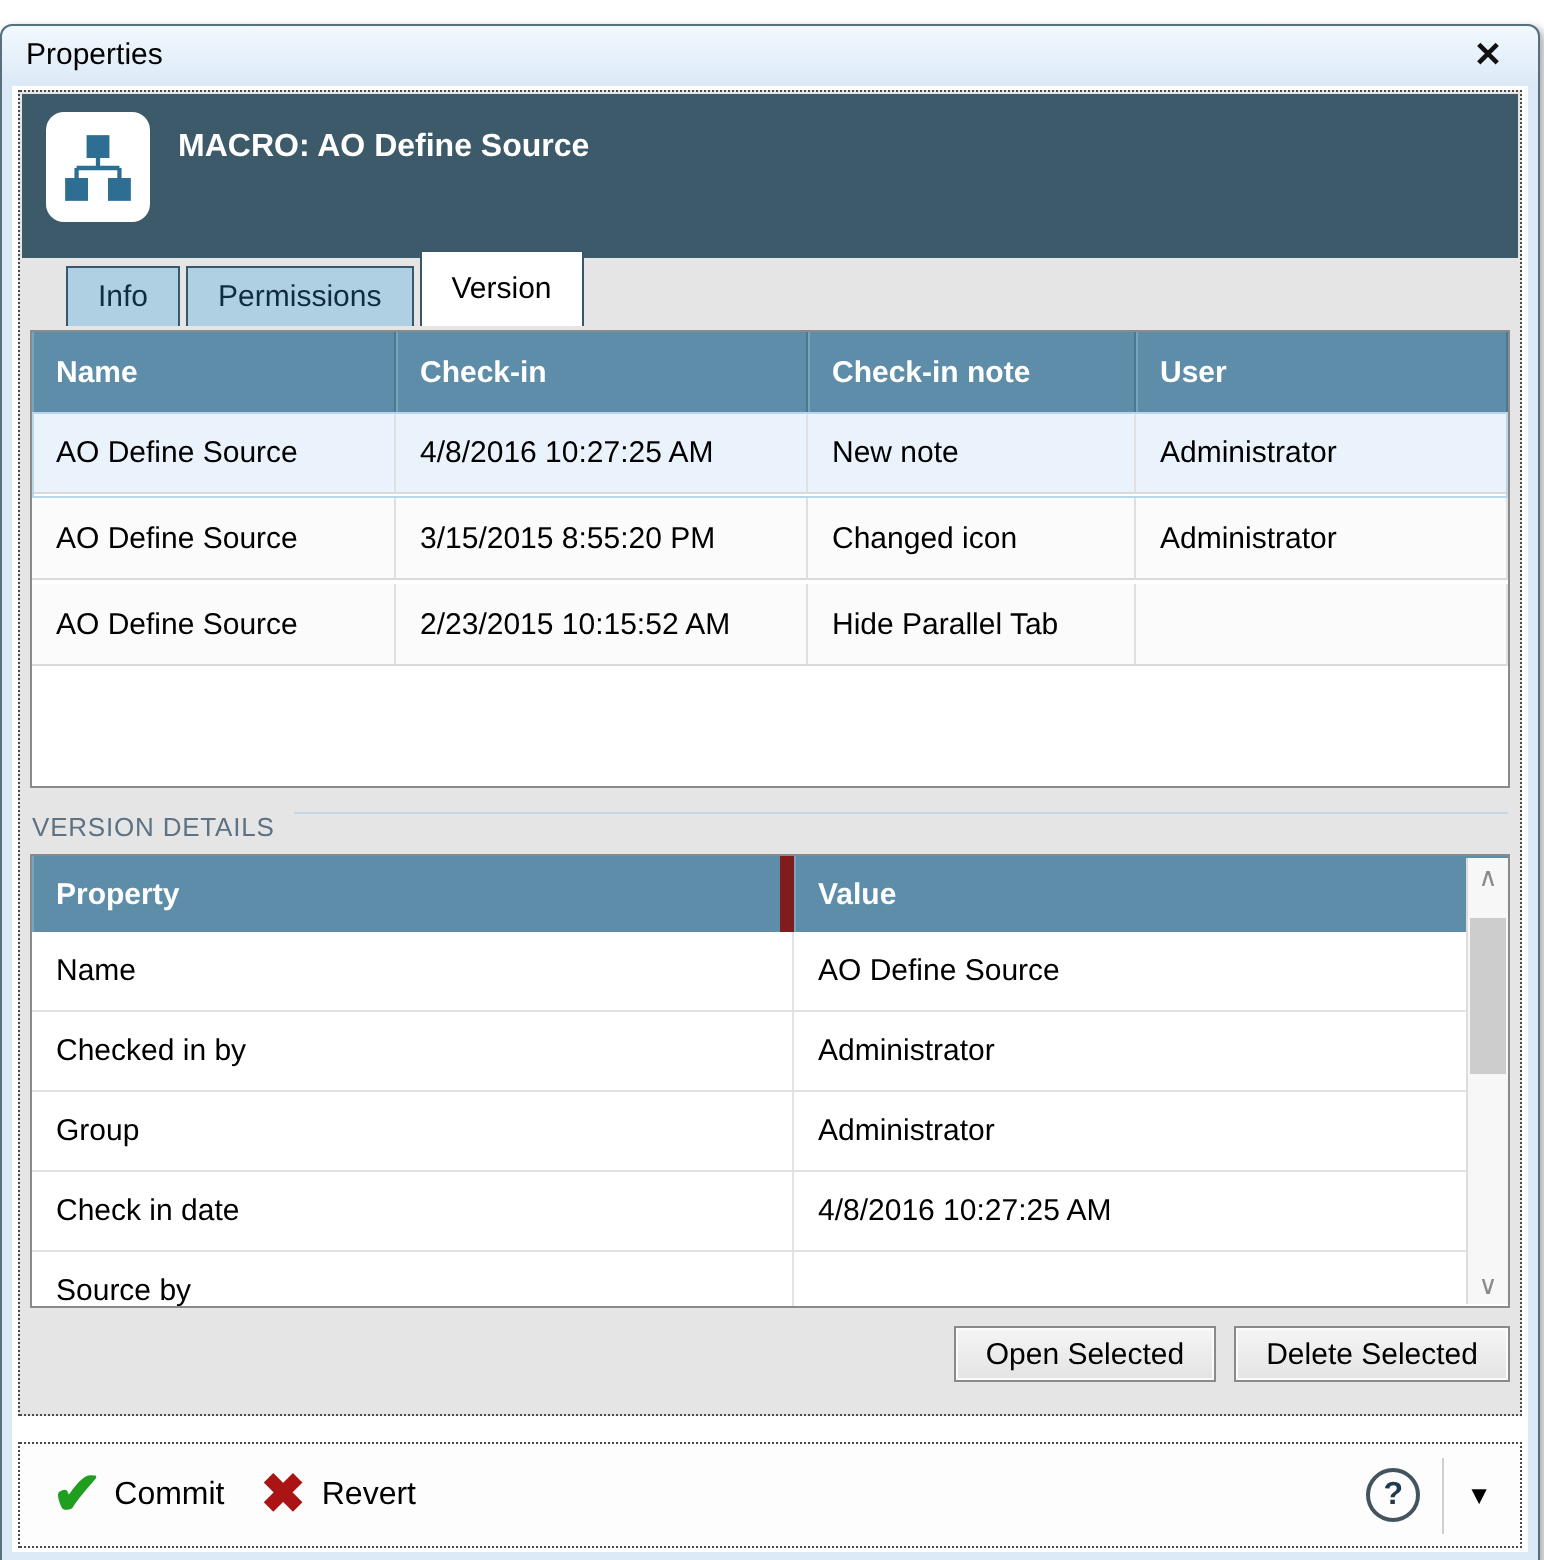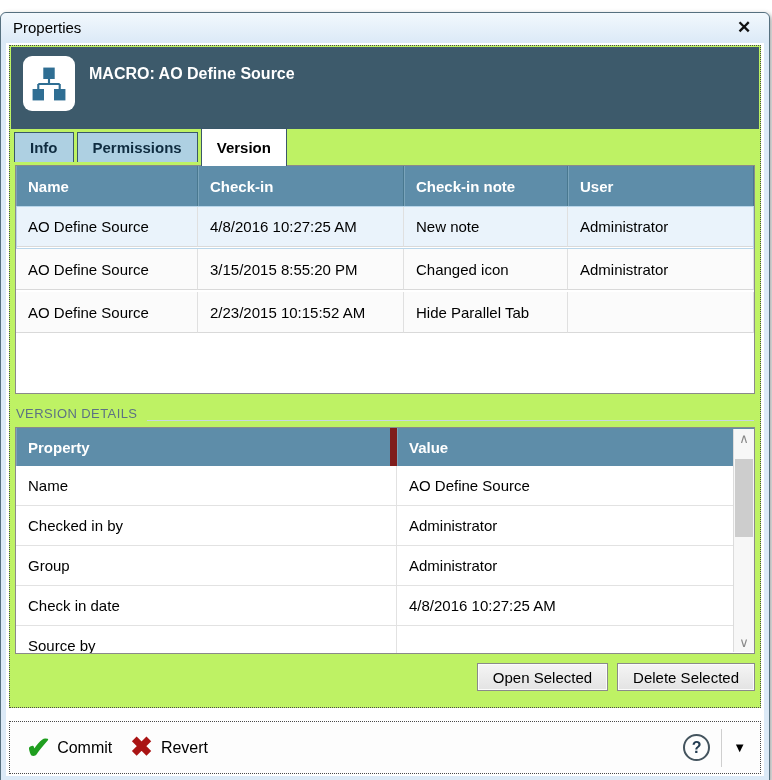--- a/index.html
+++ b/index.html
@@ -22,39 +22,39 @@
     width:26px; text-align:center; cursor:default; line-height:26px;
   }
   .content {
     position:absolute; left:5px; right:5px; top:30px; bottom:6px;
     background:#ffffff;
   }
 
   
   .main-panel {
     position:absolute; left:3px; right:3px; top:2px; height:663px;
-    border:1px dotted #4a4a4a; background:#bef264;
+    border:1px dotted #4a4a4a; background:#e5e5e5;
   }
   .macro-header {
     position:relative; margin:1px; height:82px; background:#3d5a6b;
   }
   .macro-icon {
     position:absolute; left:12px; top:9px; width:52px; height:55px;
     background:#ffffff; border-radius:9px;
     display:flex; align-items:center; justify-content:center;
   }
   .macro-title {
     position:absolute; left:78px; top:18px;
     color:#ffffff; font-weight:bold; font-size:16px;
   }
 
   
   .tabs {
-    position:relative; display:flex; align-items:center;
-    height:33px; margin-left:4px; overflow:visible;font-weight:bold;
+    position:relative; display:flex; align-items:flex-end;
+    height:33px; margin-left:23px; overflow:visible;
   }
   .tab {
     height:30px; padding:0 15px; margin-right:3px;
     background:#aed0e2; border:1px solid #3a576a; border-bottom:none;
     display:flex; align-items:center;
     font-size:15px; color:#0f2c40; cursor:default; white-space:nowrap;
   }
   .tab.active {
     height:38px; background:#ffffff; color:#000; z-index:3; position:relative;
   }
@@ -74,21 +74,21 @@
   .vrow { height:43px; background:#fbfbfb; border-bottom:2px solid #ffffff; }
   .vrow .cell {
     font-size:15px; color:#000; display:flex; align-items:center;
     padding-left:12px; border-right:1px solid #e0e0e0;
     border-bottom:1px solid #d9d9d9; overflow:hidden; white-space:nowrap;
   }
   .vrow.selected { background:#eaf3fb; outline:1px solid #b9d6ea; outline-offset:-1px; }
 
   
   .section-label-row {
-    display:flex; align-items:flex-end; margin:12px 6px 6px 6px;
+    display:flex; align-items:flex-start; margin:12px 6px 6px 6px;
   }
   .section-label { font-size:13px; color:#5d7283; letter-spacing:.4px; white-space:nowrap; }
   .section-rule { flex:1; height:1px; background:#c7d6e2; margin-left:10px; }
 
   
   .dtable {
     position:relative; margin:0 5px; border:1px solid #8a8a8a; background:#ffffff;
     height:227px; overflow:hidden;
   }
   .dgrid-row { display:grid; grid-template-columns:381px 1fr; }

